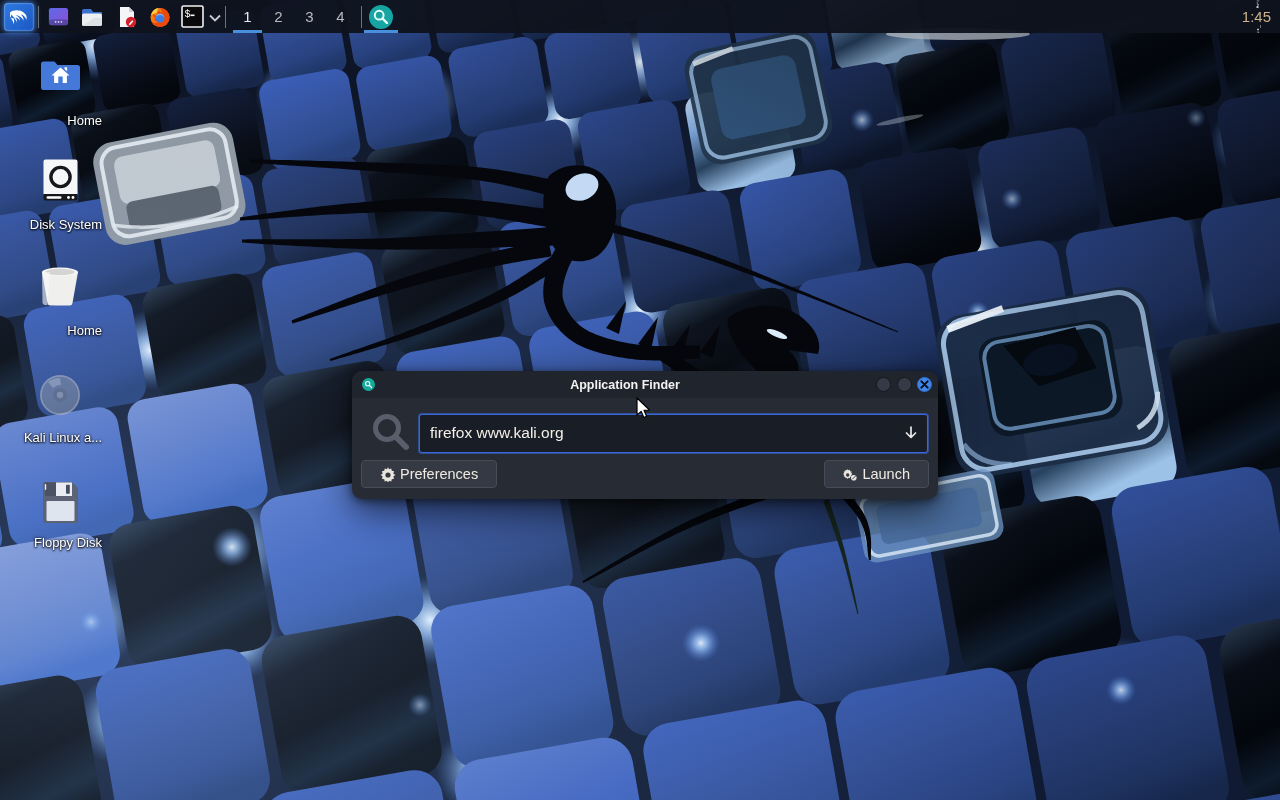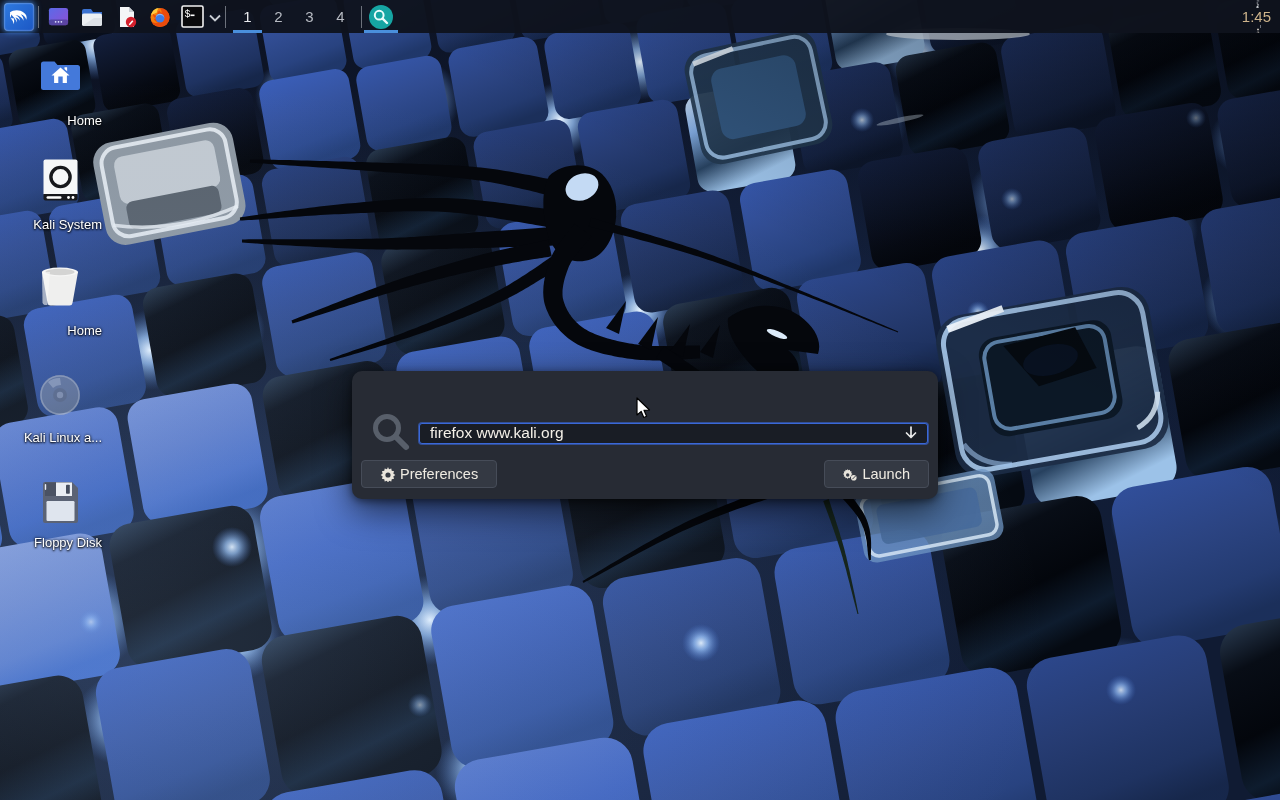--- a/index.html
+++ b/index.html
@@ -43,21 +43,21 @@
 .ttxt { position:absolute; left:0; right:0; text-align:center; color:#f2f2f2;
   font-size:12.5px; font-weight:bold; transform:translateX(-20px); }
 .wbtns { position:absolute; right:6px; top:5.5px; display:flex; gap:5.5px; }
 .wb { width:15px; height:15px; border-radius:50%; background:#353b46;
   border:1.5px solid #15171d; }
 .wb.close { background:#3e86ea; border-color:#2f6fd0; display:flex;
   align-items:center; justify-content:center; }
 .drow { position:absolute; left:0; top:31px; width:100%; height:62px;
   display:flex; align-items:center; }
 .bigmag { margin-left:17px; }
-.inp { margin-left:6px; width:509px; height:21px; background:#191d25;
+.inp { margin-left:6px; width:509px; height:39px; background:#191d25;
   border:1px solid #3a68d8; border-radius:3px; display:flex; align-items:center;
   box-shadow:0 0 0 1px rgba(58,104,216,0.6); }
 .inp span { margin-left:10px; flex:1; color:#f4f0e8; font-size:15.5px; }
 .inp svg { margin-right:8px; }
 .brow { position:absolute; left:9px; right:9px; bottom:11px; height:28px;
   display:flex; justify-content:space-between; }
 .btn { height:28px; background:#343943; border:1px solid #464c58; border-radius:4px;
   display:flex; align-items:center; padding:0 18px; gap:4px; color:#efebe2;
   font-size:14.5px; }
 #cursor { position:absolute; left:634px; top:396px; z-index:60; }
@@ -580,21 +580,21 @@
   <div class="ibox">
       <svg width="35" height="42" viewBox="0 0 35 42">
     <rect x="0.5" y="0.5" width="34" height="36" rx="2" fill="#f6f7f8"></rect>
     <circle cx="17.5" cy="18" r="9.6" fill="none" stroke="#17181c" stroke-width="3.4"></circle>
     <path d="M0.5,35 h34 v4.5 a2,2 0 0 1 -2,2 h-30 a2,2 0 0 1 -2,-2 Z" fill="#17181c"></path>
     <rect x="3.5" y="37.2" width="15" height="2.6" rx="1.3" fill="#fff"></rect>
     <circle cx="25.5" cy="38.5" r="1.4" fill="#fff"></circle>
     <circle cx="30" cy="38.5" r="1.4" fill="#fff"></circle>
   </svg>
     </div>
-  <div class="dlabel" style="margin-top:14px">Kali System</div>
+  <div class="dlabel" style="margin-top:14px">Disk System</div>
 </div>
 <div class="dicon" style="top:266px">
   <div class="ibox">
       <svg width="40" height="41" viewBox="0 0 40 41">
     <path d="M2,6 h36 l-5.5,31 a3,3 0 0 1 -3,2.5 h-19 a3,3 0 0 1 -3,-2.5 Z" fill="#efefee"></path>
     <ellipse cx="20" cy="6" rx="18" ry="4.4" fill="#f6f6f5"></ellipse>
     <ellipse cx="20" cy="6" rx="14.6" ry="3.2" fill="#d4d4d3"></ellipse>
     <path d="M2,6 h8 l-2.6,33 h-2.9 a3,3 0 0 1 -2,-2.5 Z" fill="#f8f8f7" opacity="0.6"></path>
   </svg>
     </div>
@@ -620,20 +620,37 @@
     <rect x="14" y="1.5" width="16" height="13.5" fill="#e9edf3"></rect>
     <rect x="24" y="3.8" width="3.8" height="9" rx="0.8" fill="#454d5e"></rect>
     <rect x="4.5" y="20" width="28" height="20" rx="1.2" fill="#dfe5ee"></rect>
     <rect x="2.8" y="3" width="1.4" height="6" rx="0.7" fill="#e8ecf2"></rect>
   </svg>
     </div>
   <div class="dlabel" style="margin-top:10px">Floppy Disk</div>
 </div>
 
 <div id="dlg">
+  <div class="ttl">
+    <svg class="ticn" width="13" height="13" viewBox="0 0 17 17">
+      <circle cx="8.5" cy="8.5" r="8.5" fill="#17a99b"></circle>
+      <circle cx="7.4" cy="7.4" r="2.8" fill="none" stroke="#eafcfa" stroke-width="1.5"></circle>
+      <path d="M9.6,9.6 L12.4,12.4" stroke="#eafcfa" stroke-width="1.7" stroke-linecap="round"></path>
+    </svg>
+    <span class="ttxt">Application Finder</span>
+    <div class="wbtns">
+      <div class="wb"></div>
+      <div class="wb"></div>
+      <div class="wb close">
+          <svg width="9" height="9" viewBox="0 0 10 10">
+            <path d="M1.5,1.5 L8.5,8.5 M8.5,1.5 L1.5,8.5" stroke="#0c0e14" stroke-width="2.2" stroke-linecap="round"></path>
+          </svg>
+        </div>
+    </div>
+  </div>
   <div class="drow">
     <svg class="bigmag" width="44" height="44" viewBox="0 0 44 44">
       <circle cx="18" cy="17" r="11.5" fill="none" stroke="#585f6a" stroke-width="5"></circle>
       <path d="M26.5,25.5 L37,36" stroke="#585f6a" stroke-width="6" stroke-linecap="round"></path>
     </svg>
     <div class="inp">
       <span>firefox www.kali.org</span>
       <svg width="16" height="16" viewBox="0 0 16 16">
           <path d="M8,2 v10 M3.5,8 L8,12.5 L12.5,8" fill="none" stroke="#e9e9e9" stroke-width="1.7" stroke-linecap="round" stroke-linejoin="round"></path>
         </svg>

